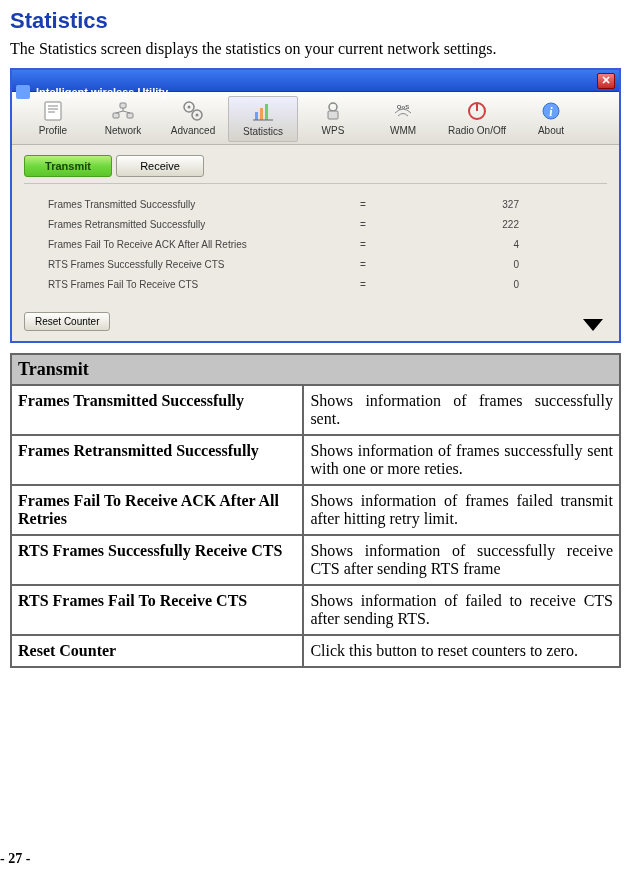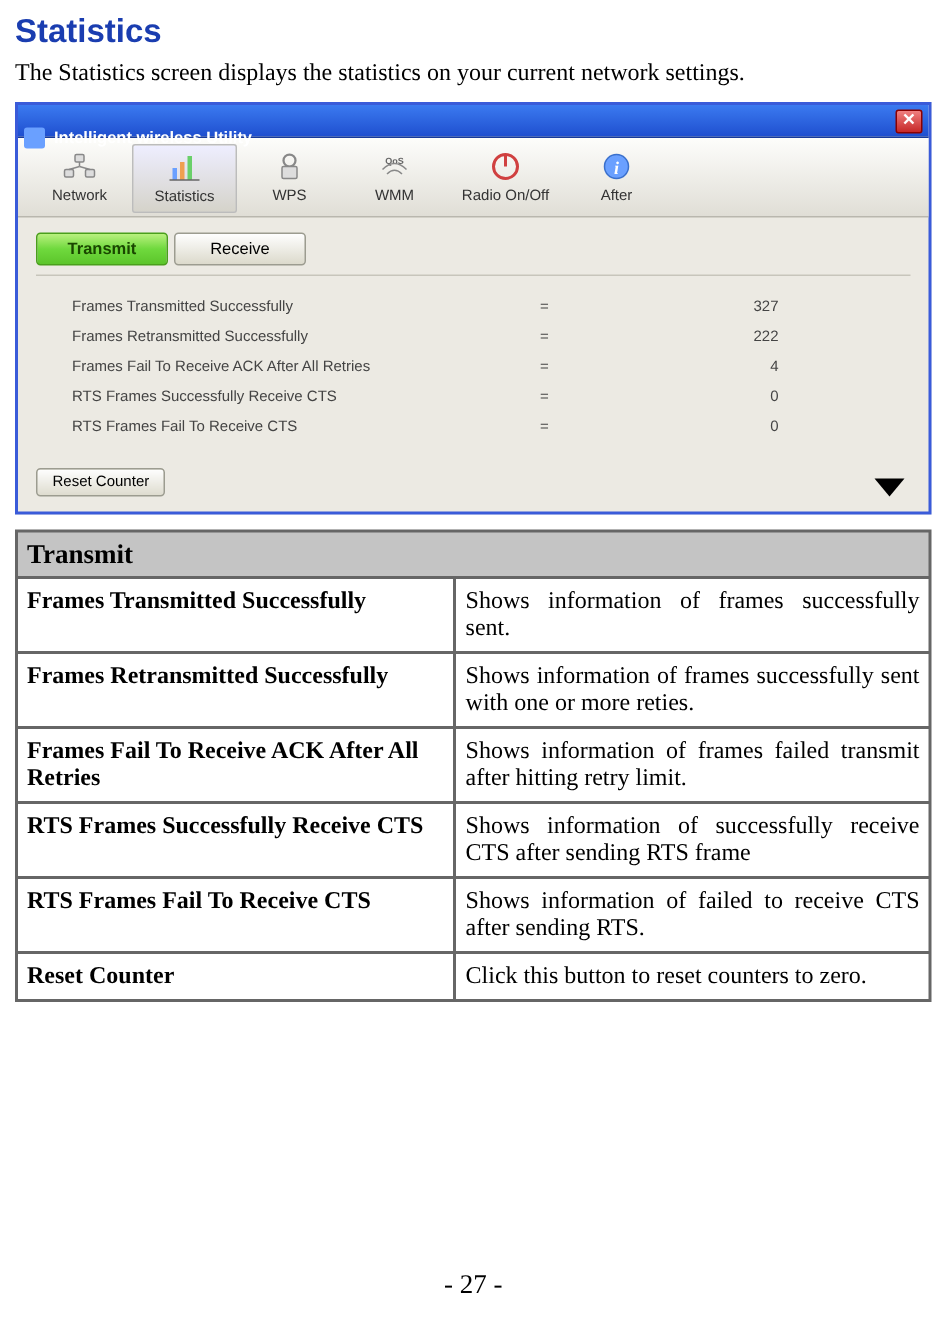--- a/index.html
+++ b/index.html
@@ -170,56 +170,77 @@
     }
     .col-name {
       font-weight: bold;
       width: 48%;
     }
     .col-desc { text-align: justify; }
     .page-num {
       position: absolute;
       bottom: 12px;
       left: 0; right: 0;
-      text-align: center;
-      font-weight: normal;
-      font-size: 18px;
+      font-weight: bold;
+      font-size: 14px;
     }
   </style>
 </head>
 <body>
 
 <div class="section-title">Statistics</div>
 <div class="intro">The Statistics screen displays the statistics on your current network settings.</div>
 
 <div class="app-window">
   <div class="titlebar">
     <div class="titlebar-left">
       <div class="titlebar-icon"></div>
       <div class="titlebar-text">Intelligent wireless Utility</div>
     </div>
     <div class="close-btn">
       <span>✕</span>
     </div>
   </div>
 
   <div class="toolbar">
+    <div class="tool-item">
+      <div class="tool-icon">
+        <svg viewBox="0 0 24 24">
+            <rect x="4" y="3" width="16" height="18" rx="1" fill="#fff" stroke="#888"></rect>
+            <line x1="7" y1="7" x2="17" y2="7" stroke="#888"></line>
+            <line x1="7" y1="10" x2="17" y2="10" stroke="#888"></line>
+            <line x1="7" y1="13" x2="14" y2="13" stroke="#888"></line>
+          </svg>
+      </div>
+      <div class="tool-label">Profile</div>
+    </div>
     <div class="tool-item">
       <div class="tool-icon">
         <svg viewBox="0 0 24 24">
             <rect x="2" y="14" width="6" height="5" rx="1" fill="#ddd" stroke="#888"></rect>
             <rect x="16" y="14" width="6" height="5" rx="1" fill="#ddd" stroke="#888"></rect>
             <rect x="9" y="4" width="6" height="5" rx="1" fill="#ddd" stroke="#888"></rect>
             <line x1="12" y1="9" x2="12" y2="12" stroke="#888"></line>
             <line x1="5" y1="14" x2="12" y2="12" stroke="#888"></line>
             <line x1="19" y1="14" x2="12" y2="12" stroke="#888"></line>
           </svg>
       </div>
       <div class="tool-label">Network</div>
     </div>
+    <div class="tool-item">
+      <div class="tool-icon">
+        <svg viewBox="0 0 24 24">
+            <circle cx="8" cy="8" r="5" fill="none" stroke="#888" stroke-width="1.5"></circle>
+            <circle cx="16" cy="16" r="5" fill="none" stroke="#888" stroke-width="1.5"></circle>
+            <circle cx="8" cy="8" r="1.5" fill="#888"></circle>
+            <circle cx="16" cy="16" r="1.5" fill="#888"></circle>
+          </svg>
+      </div>
+      <div class="tool-label">Advanced</div>
+    </div>
     <div class="tool-item sel">
       <div class="tool-icon">
         <svg viewBox="0 0 24 24">
             <rect x="4" y="12" width="3" height="8" fill="#6aa0ff"></rect>
             <rect x="9" y="8" width="3" height="12" fill="#f0a050"></rect>
             <rect x="14" y="4" width="3" height="16" fill="#6ad06a"></rect>
             <line x1="2" y1="20" x2="22" y2="20" stroke="#666"></line>
           </svg>
       </div>
       <div class="tool-label">Statistics</div>
@@ -252,21 +273,21 @@
       </div>
       <div class="tool-label">Radio On/Off</div>
     </div>
     <div class="tool-item">
       <div class="tool-icon">
         <svg viewBox="0 0 24 24">
             <circle cx="12" cy="12" r="8" fill="#6aa0ff" stroke="#3a70cc"></circle>
             <text x="12" y="17" font-size="12" text-anchor="middle" fill="#fff" font-family="Georgia" font-style="italic" font-weight="bold">i</text>
           </svg>
       </div>
-      <div class="tool-label">After</div>
+      <div class="tool-label">About</div>
     </div>
   </div>
 
   <div class="tabs-row">
     <div class="tab-btn active">Transmit</div>
     <div class="tab-btn">Receive</div>
   </div>
   <div class="hr-line"></div>
 
   <div class="stats-rows">

